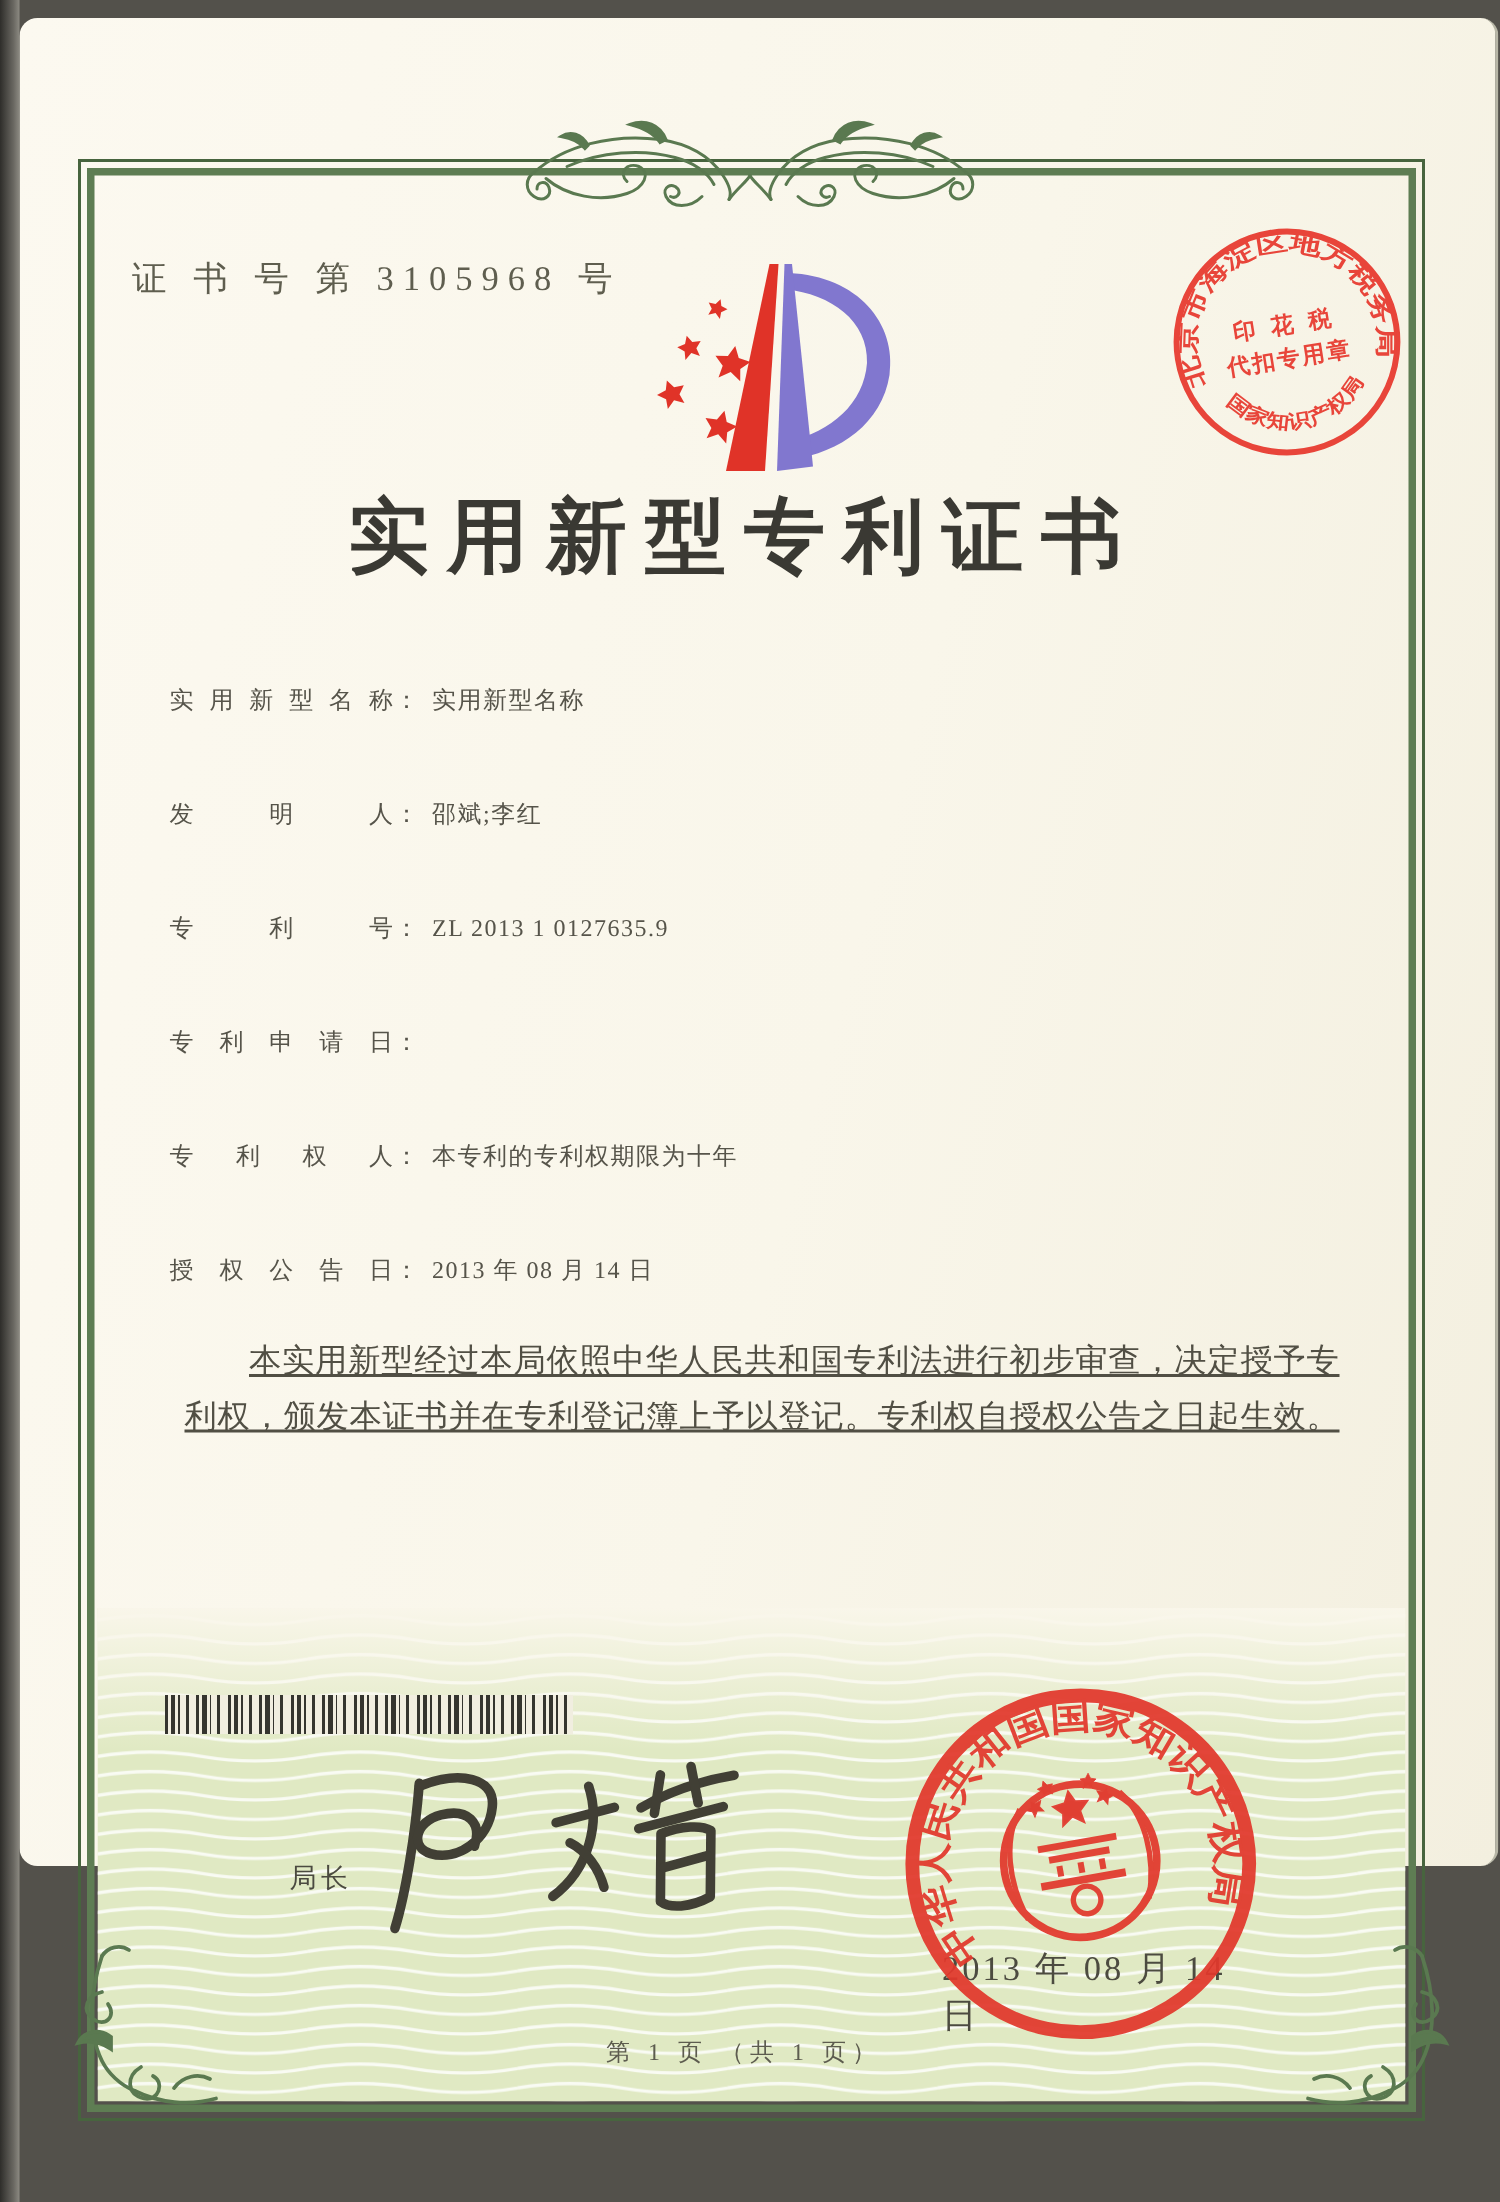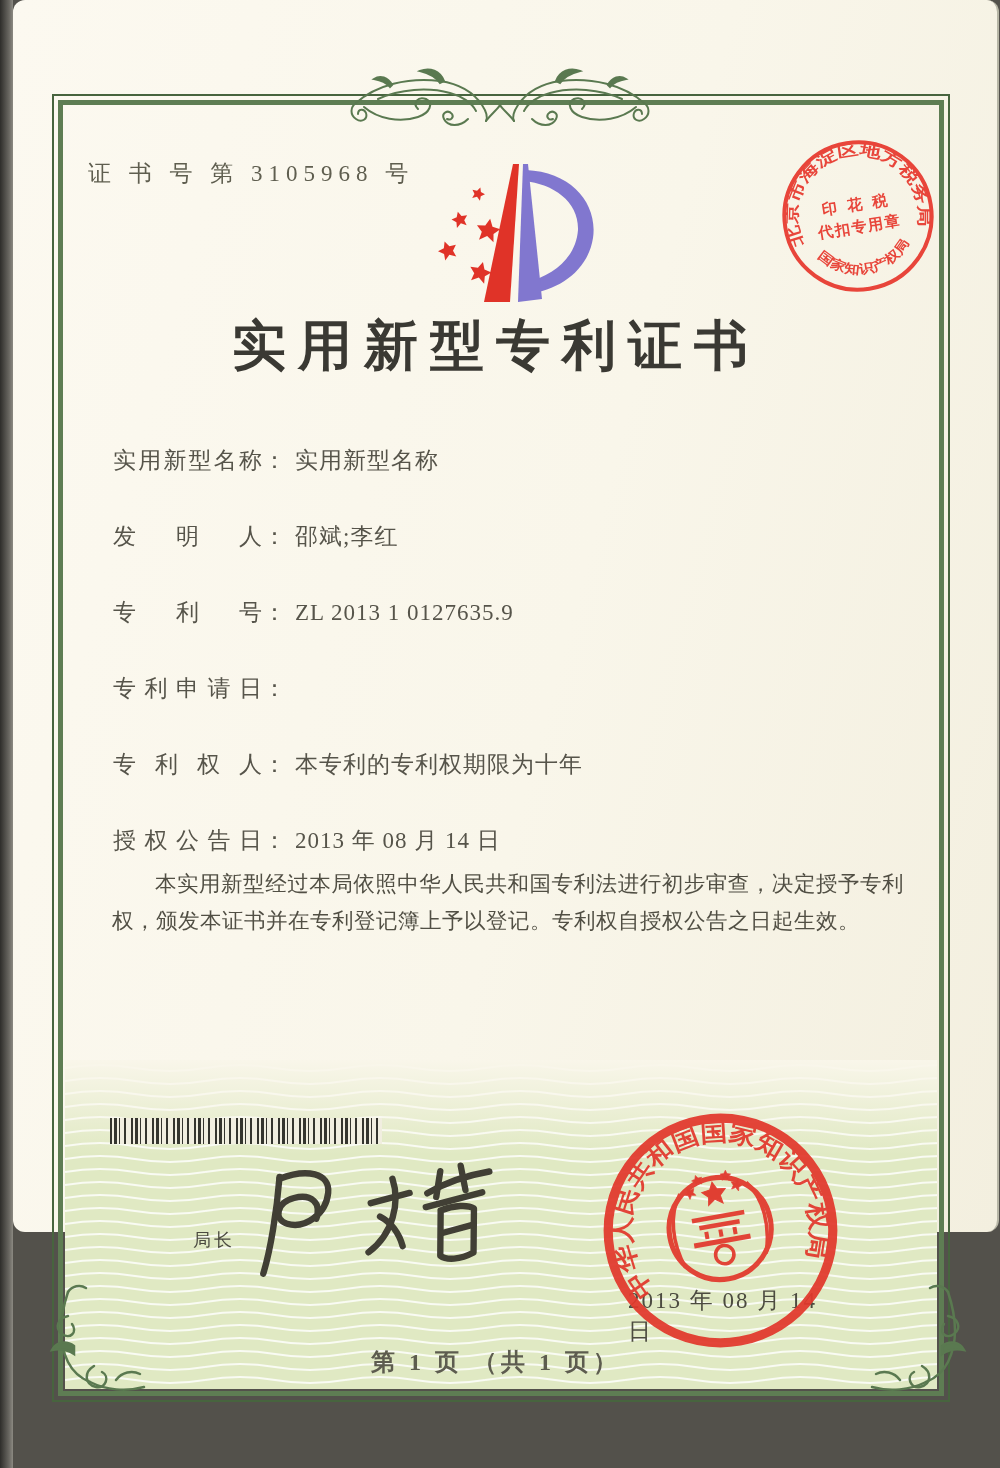--- a/index.html
+++ b/index.html
@@ -4,21 +4,21 @@
 <style>
   html,body{margin:0;padding:0;}
   body{
     width:1000px;height:1468px;position:relative;overflow:hidden;
     background:#53514b;
     font-family:"Liberation Serif","DejaVu Serif",serif;
   }
   .abs{position:absolute;}
   
   .paper{
-    position:absolute;left:13px;top:0;width:984px;height:1232px;
+    position:absolute;left:13px;top:12px;width:984px;height:1232px;
     background:linear-gradient(105deg,#fcf9f0 0%,#f9f6ea 55%,#f3efdf 100%);
     border-right:2px solid #b7b6a6;
     border-radius:12px;
   }
   .scan-left{position:absolute;left:0;top:0;width:13px;height:1468px;
     background:linear-gradient(90deg,#2e2d2a,#6a6862 70%,#8c8a82);}
   
   .frame{
     position:absolute;left:45px;top:100px;width:876px;height:1286px;
     border:5px solid #5e7d53;
@@ -26,35 +26,35 @@
     outline-offset:4px;
   }
   
   .waves{position:absolute;left:52px;top:1060px;width:872px;height:329px;overflow:hidden;}
   .waves-fade{position:absolute;left:52px;top:1060px;width:872px;height:95px;
     background:linear-gradient(#f9f6ea,rgba(249,246,234,0));}
   .cert-no{left:75px;top:158px;font-size:23px;letter-spacing:6px;color:#5f5e4f;}
   .title{left:45px;top:310px;width:876px;text-align:center;font-size:54px;font-weight:700;
     letter-spacing:12px;color:#3a3933;}
   .fields{left:100px;top:445px;}
-  .frow{display:flex;align-items:baseline;font-size:23px;color:#56544a;margin-bottom:44px;height:32px;letter-spacing:1px;}
+  .frow{display:flex;align-items:baseline;font-size:16px;color:#56544a;margin-bottom:44px;height:32px;letter-spacing:1px;}
   .flabel{display:inline-block;width:150px;text-align:justify;text-align-last:justify;}
   .fvalue{margin-left:8px;}
   .bodytext{left:99px;top:866px;width:792px;font-size:21.5px;color:#514f44;}
-  .bodytext p{margin:0;line-height:37px;text-indent:2em;text-align:justify;letter-spacing:0.5px;}
+  .bodytext p{margin:11px;line-height:37px;text-indent:2em;text-align:justify;letter-spacing:0.5px;text-decoration:underline;}
   .barcode{left:97px;top:1118px;width:272px;height:26px;
     background:repeating-linear-gradient(90deg,
       #35352f 0 2px,#f1eee0 2px 4px,#35352f 4px 7px,#f1eee0 7px 9px,
       #35352f 9px 10px,#f1eee0 10px 14px,#35352f 14px 16px,#f1eee0 16px 21px);}
   .sig-role{left:180px;top:1228px;font-size:18px;color:#4b4a40;letter-spacing:3px;z-index:3;}
   .sig{left:235px;top:1160px;z-index:3;}
   .sig-hidden{position:absolute;opacity:0;left:0;top:0;}
   .seal{left:585px;top:1108px;z-index:4;opacity:0.93;}
   .seal-date{left:615px;top:1285px;width:220px;font-size:23px;color:#4c4b40;letter-spacing:2px;z-index:3;}
-  .footer{left:45px;top:1346px;width:876px;text-align:center;font-size:24px;color:#5d5c4f;letter-spacing:4px;font-weight:bold;}
+  .footer{left:45px;top:1346px;width:876px;text-align:center;font-size:16px;color:#5d5c4f;letter-spacing:4px;}
   .stamp{left:765px;top:136px;}
   .logo{left:407px;top:160px;}
   .orn-top{left:335px;top:63px;z-index:2;}
   .orn-bl{left:25px;top:1282px;z-index:5;}
   .orn-br{left:845px;top:1282px;z-index:5;}
   svg text{font-family:"Liberation Serif","DejaVu Serif",serif;}
 </style>
 </head>
 <body>
 

